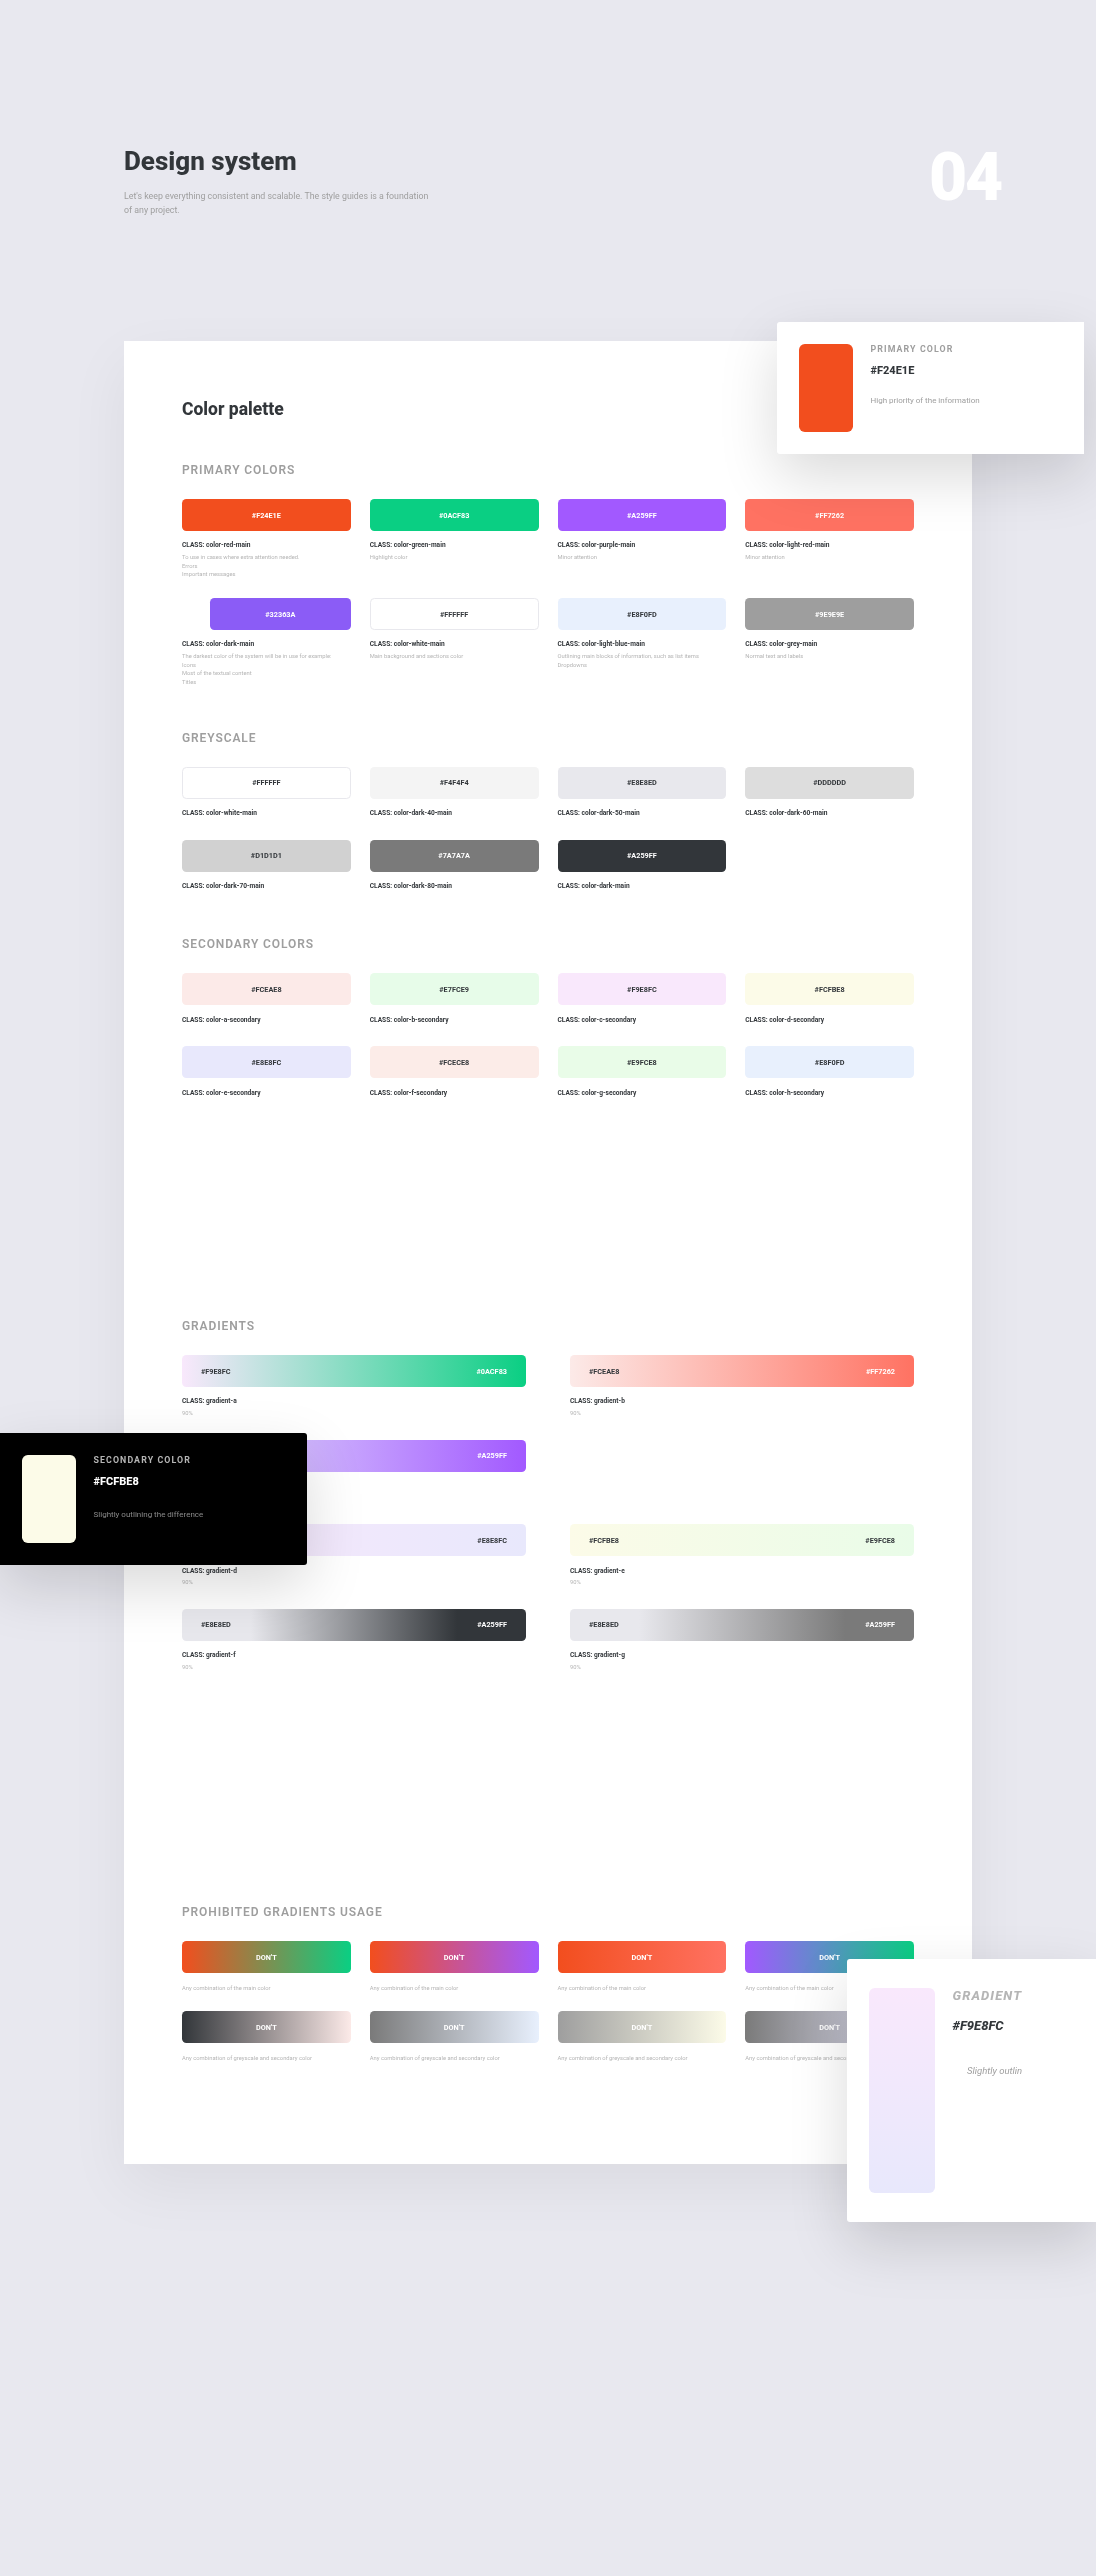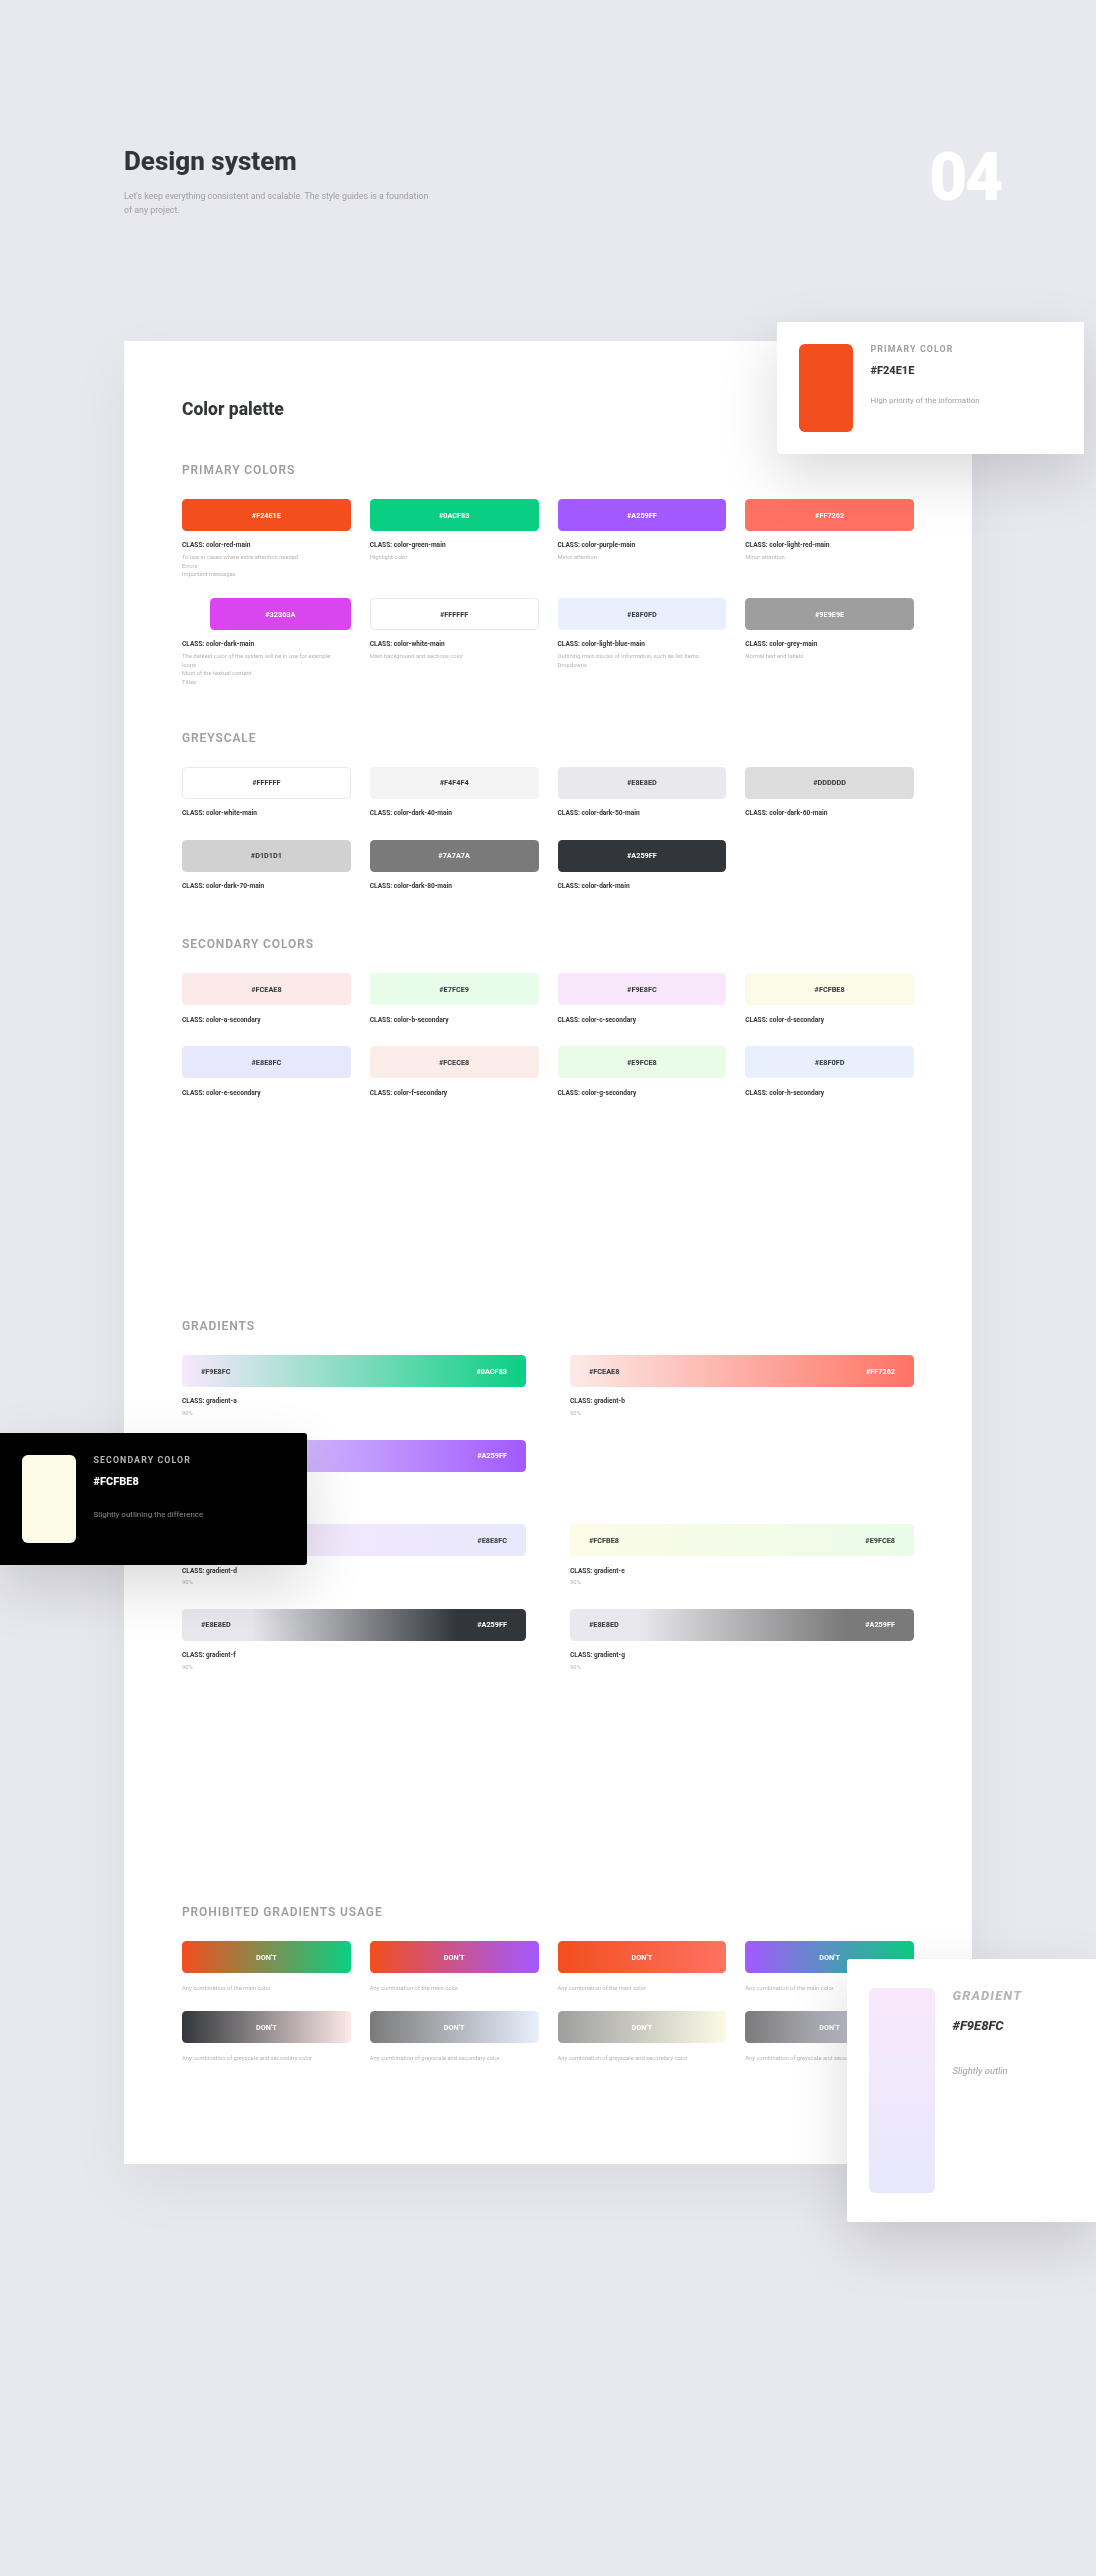--- a/index.html
+++ b/index.html
@@ -23,21 +23,21 @@
 .gradient-swatch{height:32px;border-radius:4.4px;display:flex;align-items:center;justify-content:space-between;padding:0 19px;font-size:7.3px;font-weight:700;margin-bottom:10.2px;}
 .popup{position:absolute;background:#fff;box-shadow:0 22px 58px rgba(0,0,0,0.15);border-radius:2.9px;display:flex;padding:22px;gap:17.5px;}
 .popup.dark{background:#000000;}
 .popup-swatch{width:54px;height:88px;border-radius:5.8px;flex-shrink:0;}
 .popup-swatch.tall{height:205px;width:66px;}
 .popup-content{display:flex;flex-direction:column;gap:10.2px;}
 .popup .eyebrow{font-size:8.8px;letter-spacing:1.1px;color:#9E9E9E;font-weight:700;}
 .popup.dark .eyebrow{color:#B5B5B5;}
 .popup .hex{font-size:11px;font-weight:800;color:#32363A;}
 .popup.dark .hex{color:#fff;}
-.popup .note{font-size:8px;color:#9E9E9E;margin-top:8.8px;}
+.popup .note{font-size:8px;color:#9E9E9E;margin-top:8.8px;text-align:right;}
 .popup.dark .note{color:#8a8a8a;margin-top:12px;}
 #popup-primary{top:322px;right:12px;width:307px;border-top-right-radius:0;border-bottom-right-radius:0;}
 #popup-secondary{top:1433px;left:0;width:307px;border-top-left-radius:0;border-bottom-left-radius:0;}
 #popup-gradient{top:1959px;right:0;width:249px;border-top-right-radius:0;border-bottom-right-radius:0;padding:29px 22px;}
 #popup-gradient .popup-content{gap:14.6px;font-style:italic;}
 #popup-gradient .eyebrow{font-size:13px;font-weight:800;color:#B5B5B5;}
 #popup-gradient .hex{font-size:13px;font-weight:800;}
 #popup-gradient .note{font-size:9.5px;margin-top:17.5px;}
 .prohibited-section{margin-top:234px;}
 </style>
@@ -70,21 +70,21 @@
           <div class="swatch" style="background: rgb(162, 89, 255); color: rgb(255, 255, 255);">#A259FF</div>
           <div class="class-label">CLASS: color-purple-main</div>
           <div class="desc">Minor attention</div>
         </div>
         <div class="swatch-block">
           <div class="swatch" style="background: rgb(255, 114, 98); color: rgb(255, 255, 255);">#FF7262</div>
           <div class="class-label">CLASS: color-light-red-main</div>
           <div class="desc">Minor attention</div>
         </div>
         <div class="swatch-block">
-          <div class="swatch" style="background: #d946ef; color: rgb(255, 255, 255); margin-left: 28px;">#32363A</div>
+          <div class="swatch" style="background: #8b5cf6; color: rgb(255, 255, 255); margin-left: 28px;">#32363A</div>
           <div class="class-label">CLASS: color-dark-main</div>
           <div class="desc">The darkest color of the system will be in use for example:<br>Icons<br>Most of the textual content<br>Titles</div>
         </div>
         <div class="swatch-block">
           <div class="swatch bordered" style="background: rgb(255, 255, 255); color: rgb(50, 54, 58);">#FFFFFF</div>
           <div class="class-label">CLASS: color-white-main</div>
           <div class="desc">Main background and sections color</div>
         </div>
         <div class="swatch-block">
           <div class="swatch" style="background: rgb(232, 240, 253); color: rgb(50, 54, 58);">#E8F0FD</div>

